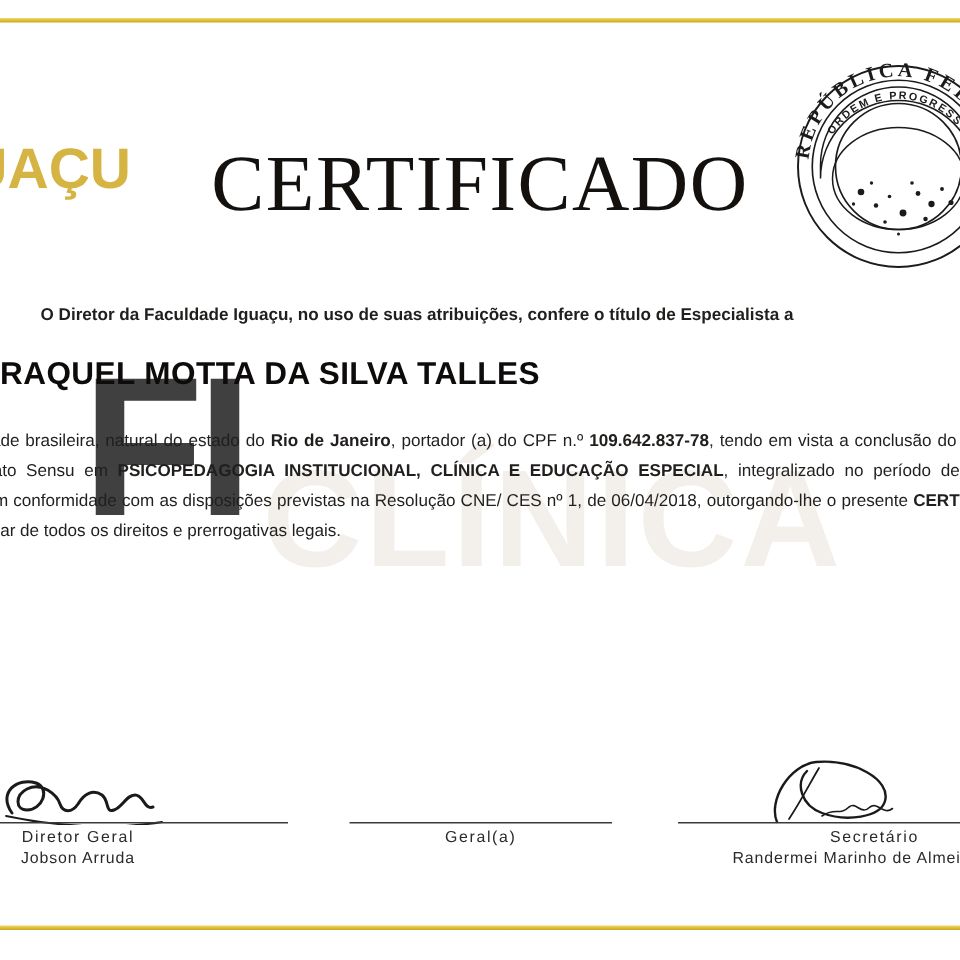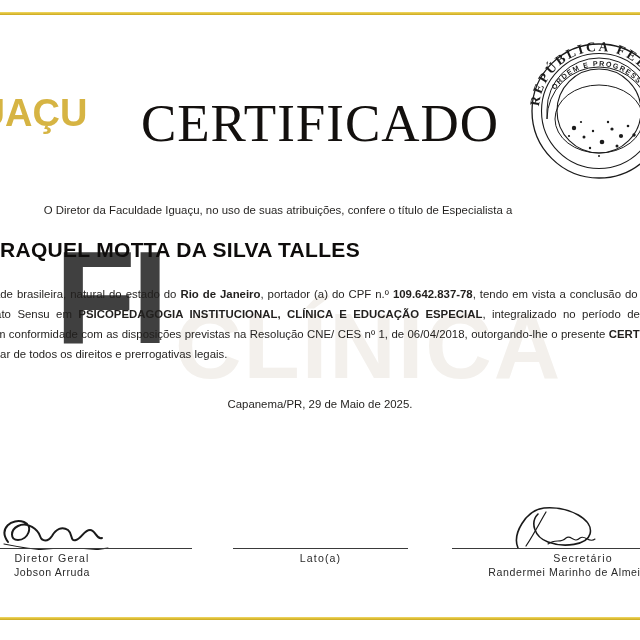--- a/index.html
+++ b/index.html
@@ -120,20 +120,21 @@
   
   #intro-line {
     position: absolute;
     left: 0;
     top: 204px;
     width: 556px;
     text-align: center;
     font-size: 11.4px;
     color: #211f1d;
     z-index: 3;
+    font-weight: bold;
   }
 
   
   #recipient-name {
     position: absolute;
     left: 0;
     top: 238px;
     width: 640px;
     text-align: left;
     font-size: 21px;
@@ -280,37 +281,36 @@
   </div>
 
   <div id="certificate-title">CERTIFICADO</div>
 
   <div id="intro-line">O Diretor da Faculdade Iguaçu, no uso de suas atribuições, confere o título de Especialista a</div>
 
   <div id="recipient-name">RAQUEL MOTTA DA SILVA TALLES</div>
 
   <div id="body-paragraph"><span>de nacionalidade brasileira, natural do estado do </span><b>Rio de Janeiro</b><span>, portador (a) do CPF n.º </span><b>109.642.837-78</b><span>, tendo em vista a conclusão do Curso de Pós-Graduação Lato Sensu em </span><b>PSICOPEDAGOGIA INSTITUCIONAL, CLÍNICA E EDUCAÇÃO ESPECIAL</b><span>, integralizado no período de 14/08/2023 a 29/05/2025, em conformidade com as disposições previstas na Resolução CNE/ CES nº 1, de 06/04/2018, outorgando-lhe o presente </span><b>CERTIFICADO</b><span>, para que possa gozar de todos os direitos e prerrogativas legais.</span></div>
 
-  <div id="place-date">Capanema/PR, 29 de Maio de 2025.</div>
 
   <div id="signature-row">
 
     <div class="signature-block" id="signature-block-director">
       <svg class="sig-scribble" viewBox="0 0 280 46">
         <path d="M 96,38 C 86,24 100,14 112,18 C 122,22 116,36 106,36 C 98,36 98,26 106,22 C 116,17 126,26 128,32 C 130,38 136,38 140,32 C 144,25 150,22 156,26 C 161,30 158,38 164,36 C 170,34 172,26 178,26 C 184,26 184,36 190,34" fill="none" stroke="#1a1a1a" stroke-width="2" stroke-linecap="round"></path>
         <path d="M 92,40 C 120,46 160,50 196,44" fill="none" stroke="#1a1a1a" stroke-width="1.2" stroke-linecap="round"></path>
       </svg>
       <div class="sig-line"></div>
       <div class="sig-role">Diretor Geral</div>
       <div class="sig-person">Jobson Arruda</div>
     </div>
 
     <div class="signature-block" id="signature-block-student">
       <div class="sig-line"></div>
-      <div class="sig-role">Lato(a)</div>
+      <div class="sig-role">Geral(a)</div>
     </div>
 
     <div class="signature-block" id="signature-block-secretary">
       <svg class="sig-scribble" viewBox="0 0 262 46">
         <path d="M 66,44 C 60,30 74,6 92,4 C 118,2 142,16 138,30 C 135,41 112,44 96,38 C 82,33 78,18 86,10" fill="none" stroke="#1a1a1a" stroke-width="1.6" stroke-linecap="round"></path>
         <path d="M 74,42 C 82,30 88,18 94,8" fill="none" stroke="#1a1a1a" stroke-width="1.2" stroke-linecap="round"></path>
         <path d="M 96,40 C 104,34 108,40 114,34 C 119,30 122,40 128,34 C 133,30 137,40 143,35" fill="none" stroke="#1a1a1a" stroke-width="1.1" stroke-linecap="round"></path>
       </svg>
       <div class="sig-line"></div>
       <div class="sig-role">Secretário</div>

